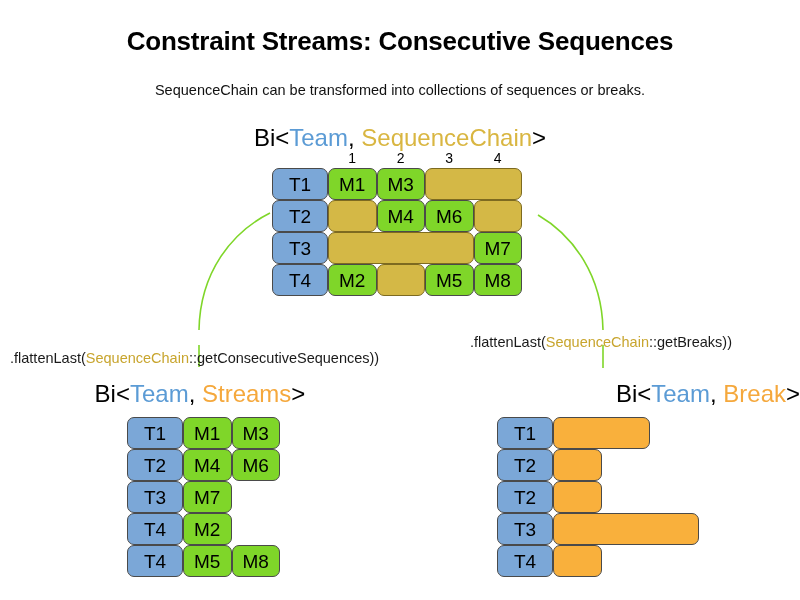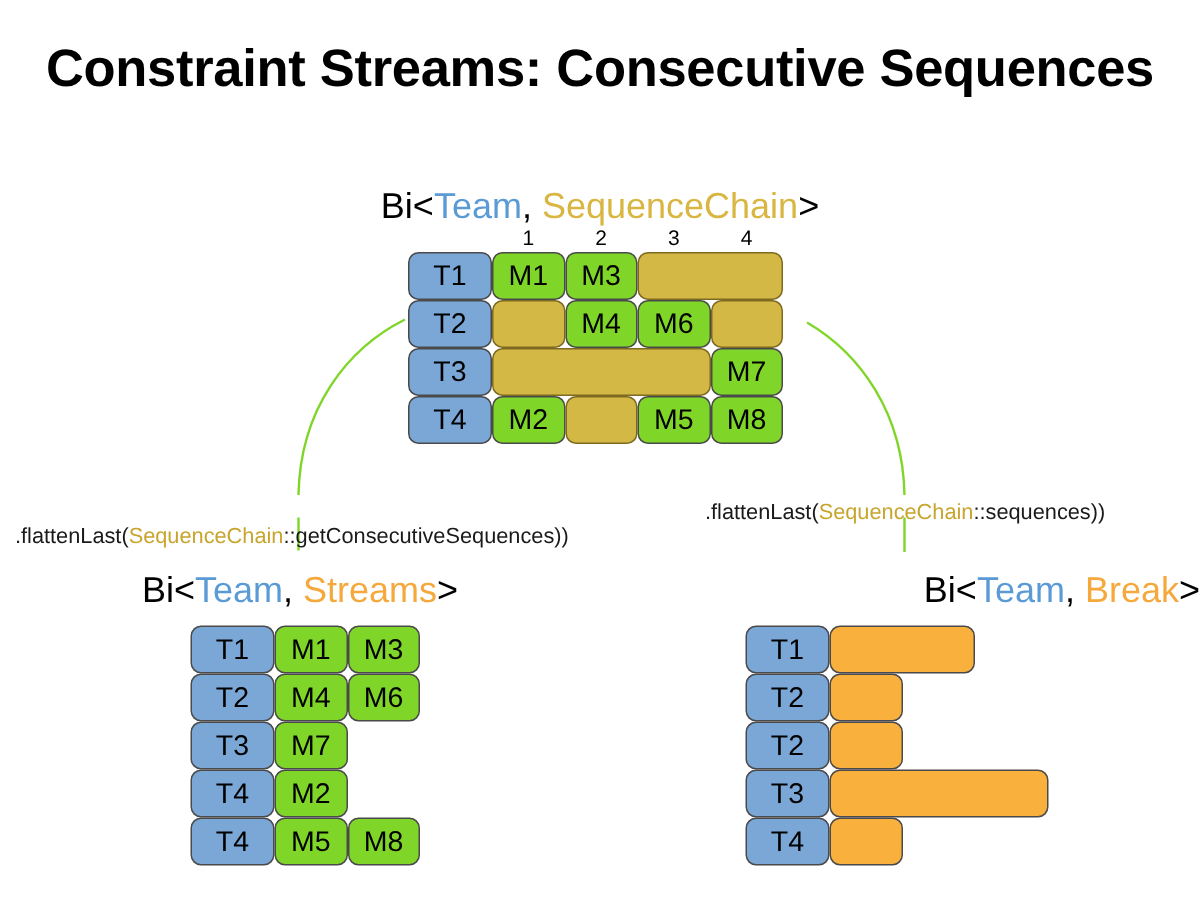--- a/index.html
+++ b/index.html
@@ -4,21 +4,21 @@
 <style>
   html,body{margin:0;padding:0;}
   body{
     width:800px;height:600px;background:#ffffff;overflow:hidden;
     font-family:"Liberation Sans",sans-serif;color:#000;position:relative;
   }
   #stage{position:absolute;left:0;top:0;width:800px;height:600px;}
 
   .title{
     position:absolute;left:0;top:26px;width:800px;text-align:center;
-    font-size:35px;font-weight:bold;letter-spacing:-0.2px;color:#000;
+    font-size:26px;font-weight:bold;letter-spacing:-0.2px;color:#000;
     white-space:nowrap;
   }
   .subtitle{
     position:absolute;left:0;top:82px;width:800px;text-align:center;
     font-size:14.5px;color:#111;white-space:nowrap;
   }
 
   .typelabel{
     position:absolute;font-size:24px;white-space:nowrap;font-weight:normal;
   }
@@ -51,20 +51,21 @@
   .cell.plain{font-size:0;}
 
   .curve{position:absolute;left:0;top:0;width:800px;height:600px;pointer-events:none;}
 </style>
 </head>
 <body>
 
 <div id="stage">
 
   <div class="title">Constraint Streams: Consecutive Sequences</div>
+  <div class="subtitle">SequenceChain can be transformed into collections of sequences or breaks.</div>
 
   <svg class="curve" viewBox="0 0 800 600">
     <path d="M 270 213 C 232 232 200 272 199 330" fill="none" stroke="#7fd629" stroke-width="1.6"></path>
     <path d="M 199 345 L 199 367" fill="none" stroke="#7fd629" stroke-width="1.6"></path>
     <path d="M 538 215 C 574 236 602 276 603 330" fill="none" stroke="#7fd629" stroke-width="1.6"></path>
     <path d="M 603 345 L 603 368" fill="none" stroke="#7fd629" stroke-width="1.6"></path>
   </svg>
 
   <div class="typelabel" style="left:0;top:124px;width:800px;text-align:center;">
     <span class="tl-black">Bi&lt;</span><span class="tl-blue">Team</span><span class="tl-black">, </span><span class="tl-gold">SequenceChain</span><span class="tl-black">&gt;</span>
@@ -114,21 +115,21 @@
       <div class="cell team" style="left: 127px; top: 481px; width: 56px; height: 32px;">T3</div>
       <div class="cell match" style="left: 183px; top: 481px; width: 48.5px; height: 32px;">M7</div>
       <div class="cell team" style="left: 127px; top: 513px; width: 56px; height: 32px;">T4</div>
       <div class="cell match" style="left: 183px; top: 513px; width: 48.5px; height: 32px;">M2</div>
       <div class="cell team" style="left: 127px; top: 545px; width: 56px; height: 32px;">T4</div>
       <div class="cell match" style="left: 183px; top: 545px; width: 48.5px; height: 32px;">M5</div>
       <div class="cell match" style="left: 231.5px; top: 545px; width: 48.5px; height: 32px;">M8</div>
     </div>
 
   <div class="flatten" style="left:470px;top:334px;">
-    <span>.flattenLast(</span><span class="fl-gold">SequenceChain</span><span>::sequences))</span>
+    <span>.flattenLast(</span><span class="fl-gold">SequenceChain</span><span>::getBreaks))</span>
   </div>
 
   <div class="typelabel" style="left:400px;top:380px;width:400px;text-align:right;">
     <span class="tl-black">Bi&lt;</span><span class="tl-blue">Team</span><span class="tl-black">, </span><span class="tl-orange">Break</span><span class="tl-black">&gt;</span>
   </div>
 
   <div id="right-grid">
       <div class="cell team" style="left: 497px; top: 417px; width: 56px; height: 32px;">T1</div>
       <div class="cell brk plain" style="left: 553px; top: 417px; width: 97px; height: 32px;"></div>
       <div class="cell team" style="left: 497px; top: 449px; width: 56px; height: 32px;">T2</div>

